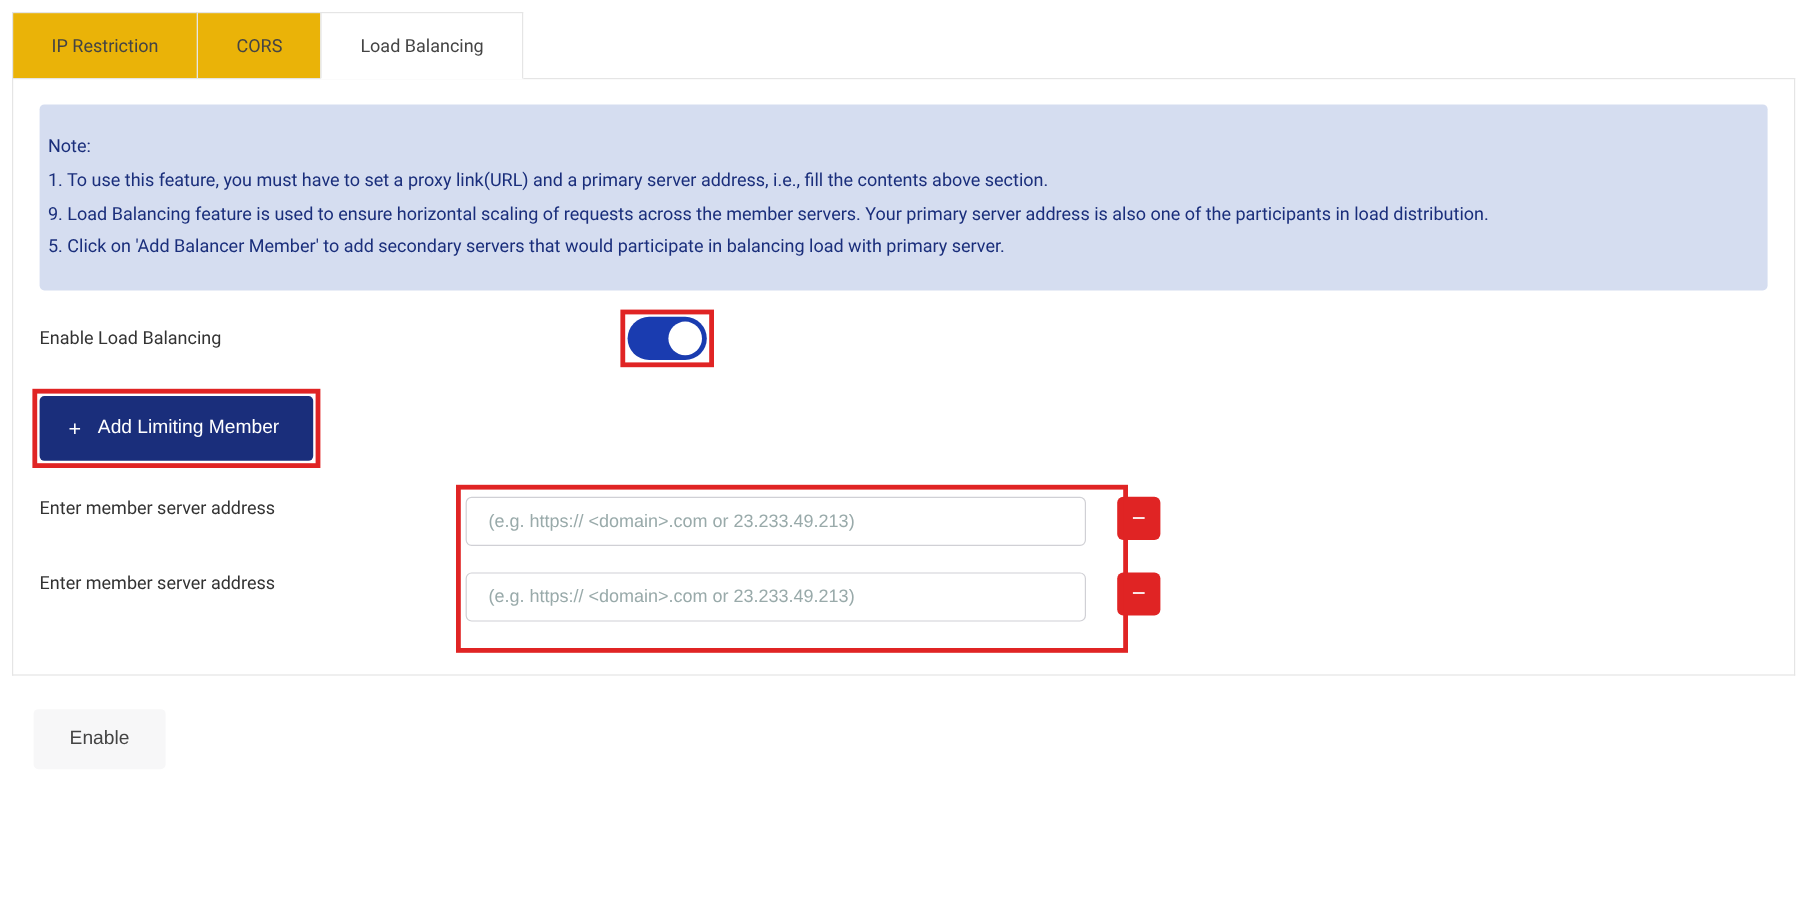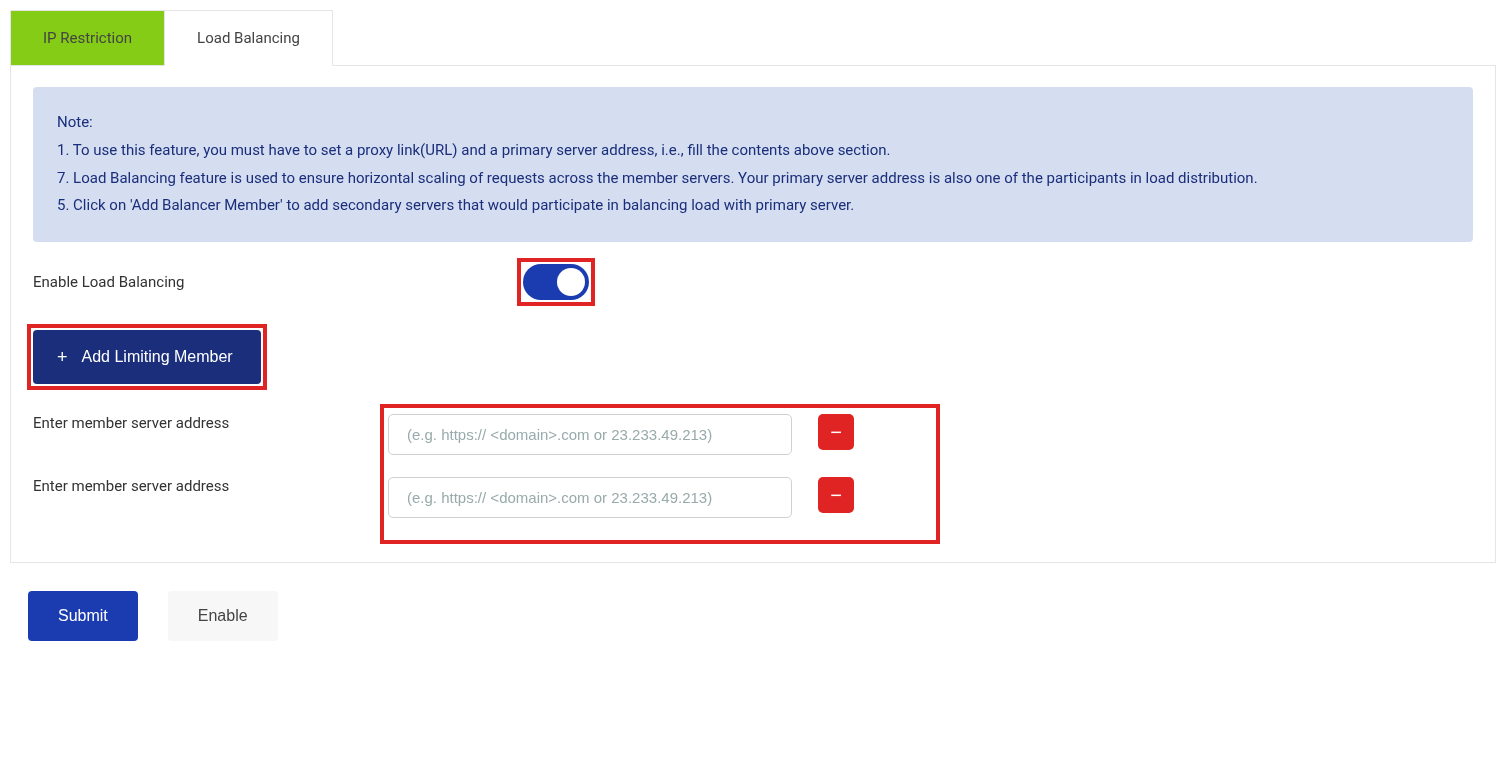--- a/index.html
+++ b/index.html
@@ -10,21 +10,21 @@
     font-size: 15px;
     color: #333;
   }
   .tabs {
     display: flex;
     border-bottom: 1px solid #e5e5e5;
     margin-left: 0;
   }
   .tab {
     padding: 18px 32px;
-    background: #84cc16;
+    background: #eab308;
     border: 1px solid #e5e5e5;
     border-bottom: none;
     margin-right: -1px;
     cursor: pointer;
     color: #444;
     font-size: 15px;
     position: relative;
   }
   .tab.active {
     background: #fff;
@@ -34,21 +34,21 @@
     z-index: 1;
   }
   .panel {
     border: 1px solid #e5e5e5;
     border-top: none;
     padding: 22px;
     margin-top: -1px;
   }
   .note-box {
     background: #d5ddf0;
-    padding: 22px 24px;
+    padding: 22px 7px;
     border-radius: 4px;
     color: #1a2e7b;
     margin-bottom: 22px;
     line-height: 1.85;
     font-size: 15px;
   }
   .enable-row {
     display: flex;
     align-items: center;
     margin-bottom: 30px;
@@ -133,21 +133,21 @@
   .member-row {
     display: flex;
     margin-bottom: 22px;
   }
   .member-label {
     width: 355px;
     color: #333;
     font-size: 15px;
   }
   .member-input {
-    width: 404px;
+    width: 517px;
     padding: 11px 18px;
     border: 1px solid #d0d0d5;
     border-radius: 5px;
     font-size: 15px;
     color: #888;
   }
   .member-input::placeholder { color: #9aa; }
   .remove-btn {
     width: 36px;
     height: 36px;
@@ -187,29 +187,30 @@
     font-size: 16px;
     border-radius: 4px;
     cursor: pointer;
   }
 </style>
 </head>
 <body>
 
 <div class="tabs">
   <div class="tab">IP Restriction</div>
+  <div class="tab">CORS</div>
   <div class="tab active">Load Balancing</div>
 </div>
 
 <div class="panel">
 
   <div class="note-box">
     <div>Note:</div>
     <div>1. To use this feature, you must have to set a proxy link(URL) and a primary server address, i.e., fill the contents above section.</div>
-    <div>7. Load Balancing feature is used to ensure horizontal scaling of requests across the member servers. Your primary server address is also one of the participants in load distribution.</div>
+    <div>9. Load Balancing feature is used to ensure horizontal scaling of requests across the member servers. Your primary server address is also one of the participants in load distribution.</div>
     <div>5. Click on 'Add Balancer Member' to add secondary servers that would participate in balancing load with primary server.</div>
   </div>
 
   <div class="enable-row">
     <div class="enable-label">Enable Load Balancing</div>
     <div class="toggle-wrap">
       <div class="toggle-highlight"></div>
       <div class="toggle">
         <div class="toggle-knob"></div>
       </div>
@@ -241,15 +242,14 @@
       <button class="remove-btn">
         <span>−</span>
       </button>
     </div>
 
   </div>
 
 </div>
 
 <div class="footer">
-  <button class="submit-btn">Submit</button>
   <button class="cancel-btn">Enable</button>
 </div>
 
 </body></html>

